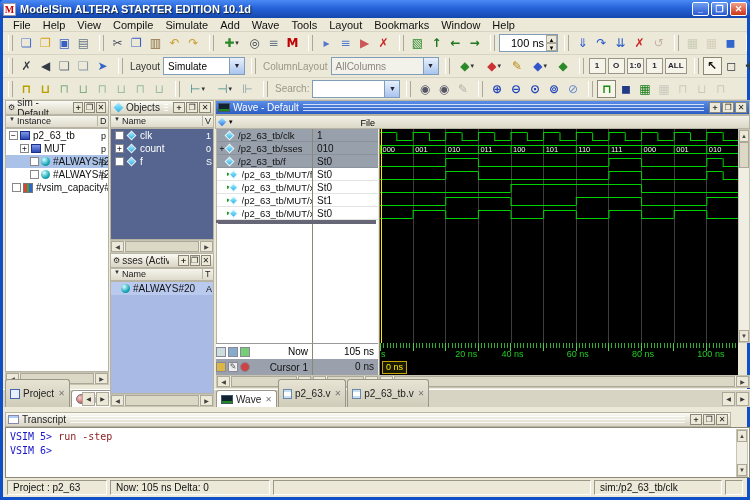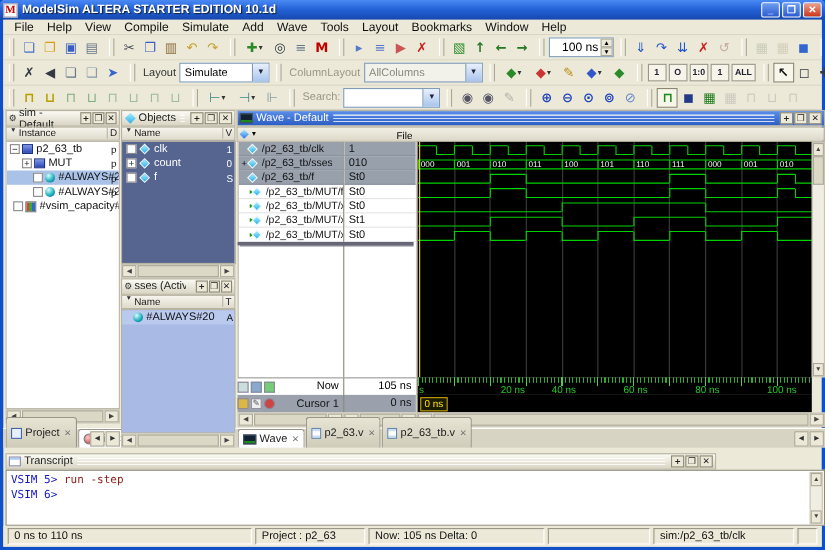--- a/index.html
+++ b/index.html
@@ -857,21 +857,21 @@
         <span class="tab">
           <span class="ic-doc"></span>
           <span>p2_63_tb.v</span>
           <span class="x">✕</span>
         </span>
       </span>
     <span class="arrbtn" style="position:absolute;right:15px;bottom:1px">◀</span>
     <span class="arrbtn" style="position:absolute;right:1px;bottom:1px">▶</span>
   </div>
 
-  <div class="phdr" style="left:2px;top:412px;width:646px">
+  <div class="phdr" style="left:2px;top:412px;width:726px">
     <span style="width:11px;height:9px;background:#fff;border:1px solid #88a;margin-right:3px;box-shadow:inset 0 2px 0 #acf"></span>
     <span>Transcript</span>
     <span class="grip"></span>
     <span class="pbtn">＋</span>
       <span class="pbtn">❐</span>
       <span class="pbtn">✕</span>
   </div>
   <div style="position:absolute;left:2px;top:427px;width:745px;height:51px;background:#fff;border:1px solid #8a8775;overflow:hidden">
     <div class="transcript-lines">
 
@@ -880,21 +880,20 @@
         <div><span class="tp">VSIM 6&gt;</span><span class="tc"></span></div>
       </div>
     <div class="vscroll" style="right:1px;top:1px;height:48px">
       <div class="sb">▲</div>
       <div class="sb" style="position:absolute;bottom:0">▼</div>
     </div>
   </div>
 
   <div class="statusbar">
 
-  <span class="scell" style="width: 222px;">0 ns to 110 ns</span>
       <span class="scell" style="width: 100px;">Project : p2_63</span>
       <span class="scell" style="width: 160px;">Now: 105 ns   Delta: 0</span>
       <span class="scell" style="flex: 1 1 0%;"></span>
       <span class="scell" style="width: 128px;">sim:/p2_63_tb/clk</span>
       <span class="scell" style="width: 18px;"></span>
     </div>
 
 </div>
 
 </body></html>

